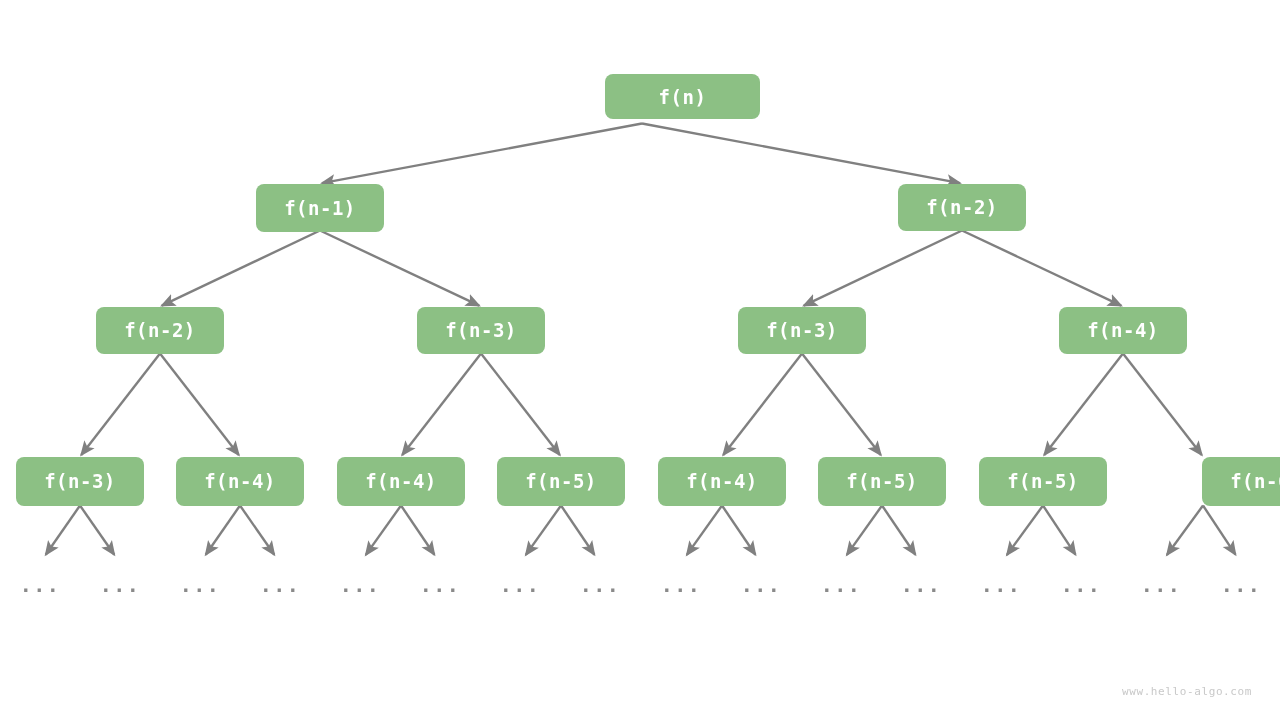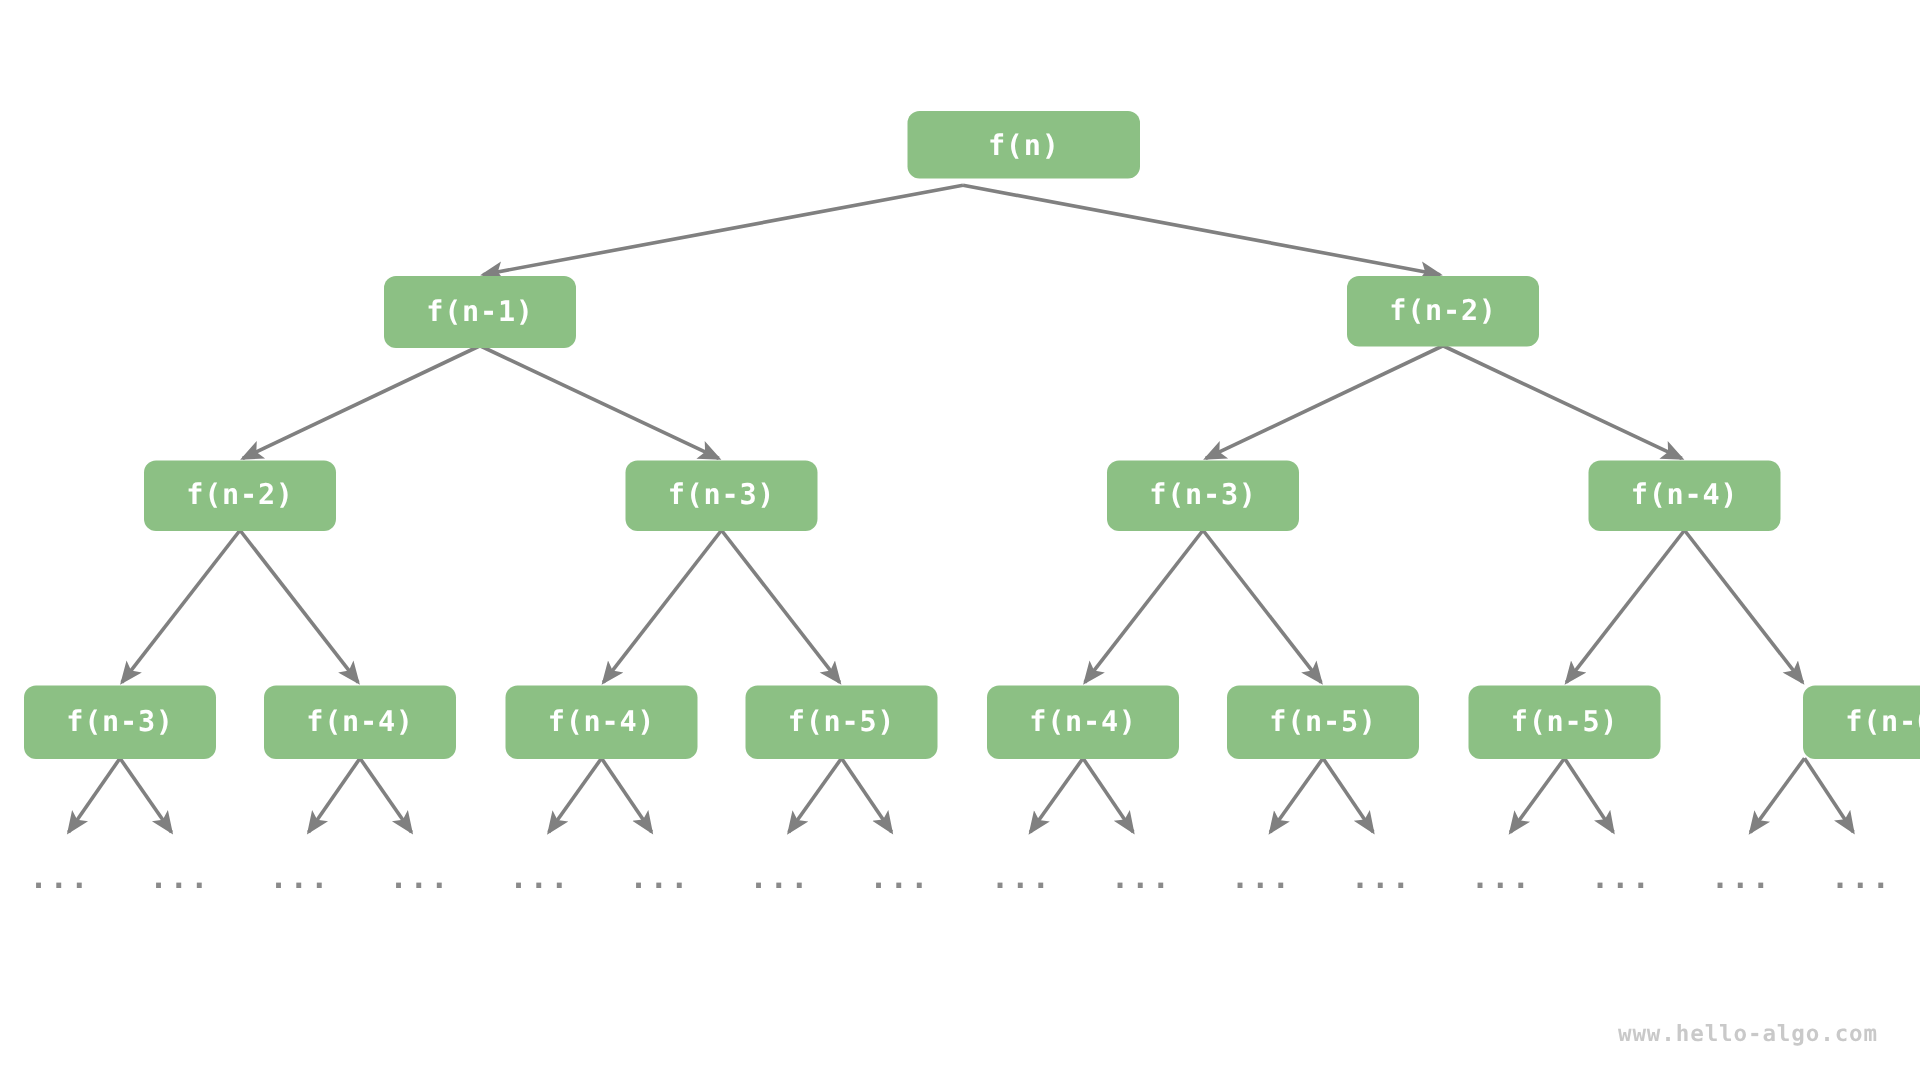--- a/index.html
+++ b/index.html
@@ -53,24 +53,23 @@
     white-space: nowrap;
     transform: translate(-50%, -50%);
     z-index: 2;
   }
   #watermark {
     position: absolute;
     right: 28px;
     bottom: 22px;
     color: #c9c9c9;
     font-family: "DejaVu Sans Mono", "Liberation Mono", monospace;
-    font-size: 15px;
+    font-size: 11px;
     letter-spacing: 0.6px;
     white-space: nowrap;
-    font-weight: bold;
   }
 </style>
 </head>
 <body>
 
 <div id="stage">
 
   <svg id="edge-layer" viewBox="0 0 1280 720" xmlns="http://www.w3.org/2000/svg">
     <defs>
       <marker id="arrowhead" markerWidth="7" markerHeight="7" refX="5.6" refY="3" orient="auto" markerUnits="strokeWidth">

